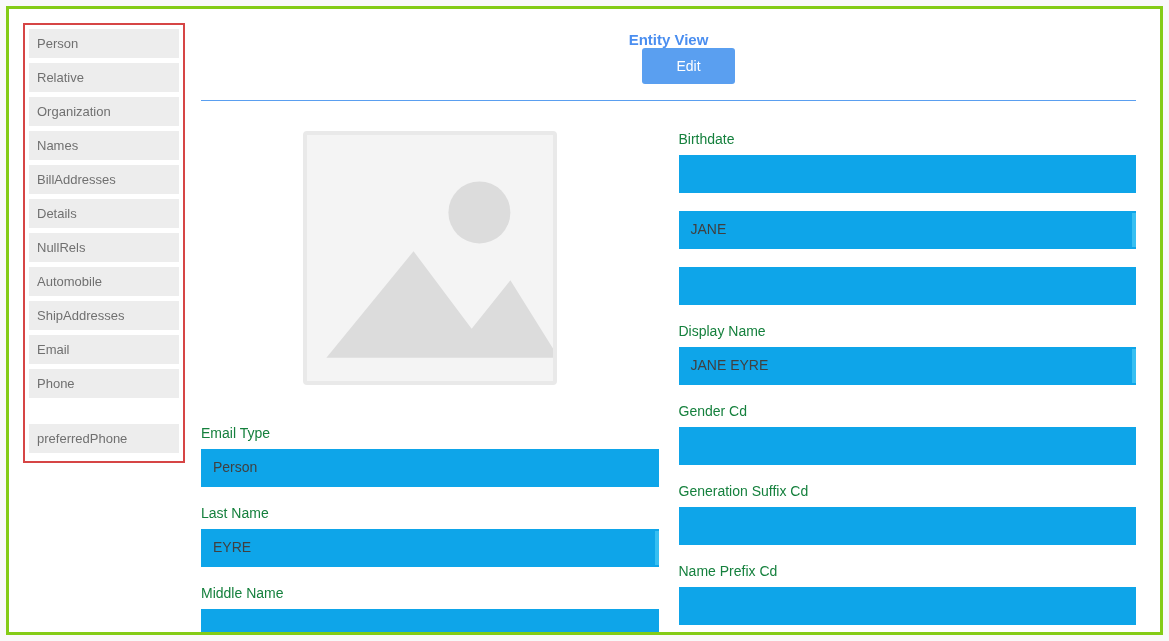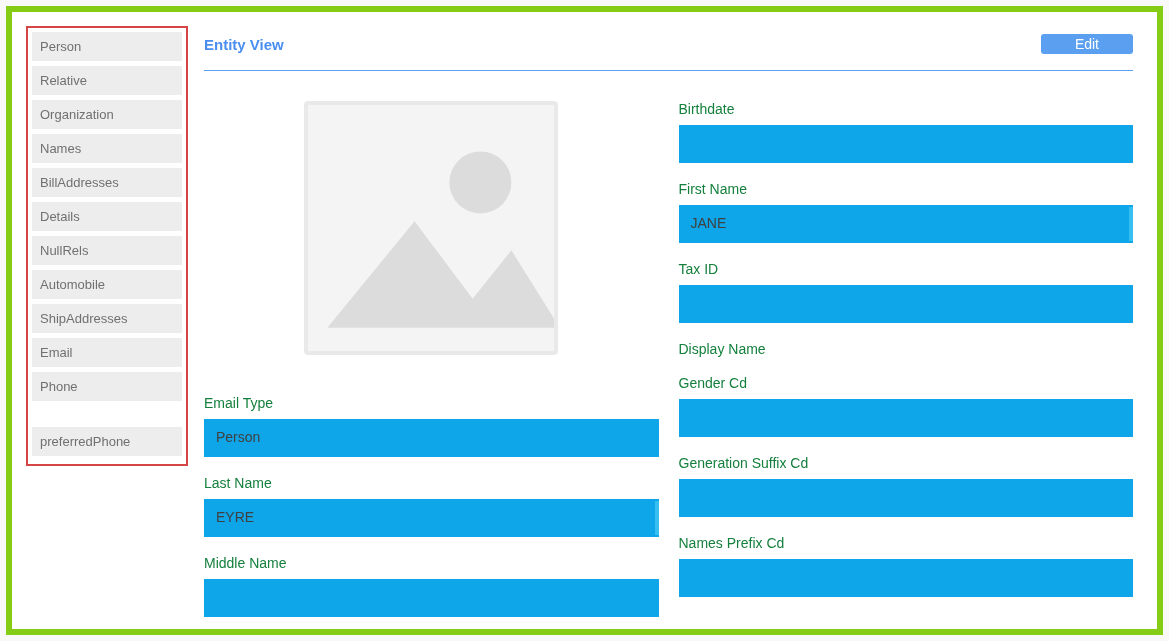--- a/index.html
+++ b/index.html
@@ -1,21 +1,21 @@
 <!DOCTYPE html>
 <html><head>
 <meta charset="utf-8">
 <style>
   * { box-sizing: border-box; margin: 0; padding: 0; }
   html, body { width: 1169px; height: 641px; font-family: Arial, Helvetica, sans-serif; }
   body { background: #f9f9f9; padding: 6px; }
   .frame {
     width: 100%; height: 100%;
     background: #ffffff;
-    border: 6px solid #84cc16;
+    border: 3px solid #84cc16;
     position: relative;
     overflow: hidden;
   }
   
   .sidebar {
     position: absolute;
     left: 14px; top: 14px;
     width: 162px;
     border: 2px solid #d64545;
     padding: 4px 4px 8px 4px;
@@ -34,32 +34,33 @@
   .main {
     position: absolute;
     left: 192px; top: 22px; right: 24px; bottom: 0;
   }
   .header {
     display: flex;
     justify-content: space-between;
     align-items: center;
     padding-bottom: 16px;
     border-bottom: 1px solid #5a9ff0;
+    flex-direction: column;
   }
   .title {
     color: #4a8ef0;
     font-weight: bold;
     font-size: 15px;
   }
   .edit-btn {
     background: #5a9ff0;
     color: #ffffff;
     border: none;
     border-radius: 3px;
-    padding: 2px 34px;
+    padding: 10px 34px;
     font-size: 14px;
     cursor: pointer;
     margin-left: 40px;
   }
 
   .columns {
     display: flex;
     gap: 20px;
     margin-top: 30px;
   }
@@ -154,39 +155,38 @@
           <div class="field-value"></div>
         </div>
       </div>
 
       <div class="col">
         <div class="field">
           <span class="field-label">Birthdate</span>
           <div class="field-value"></div>
         </div>
         <div class="field">
-          <span class="field-label">First Name</span>
           <div class="field-value hl">JANE</div>
         </div>
         <div class="field">
-          <span class="field-label">Tax ID</span>
           <div class="field-value"></div>
         </div>
         <div class="field">
           <span class="field-label">Display Name</span>
+          <div class="field-value hl">JANE EYRE</div>
         </div>
         <div class="field">
           <span class="field-label">Gender Cd</span>
           <div class="field-value"></div>
         </div>
         <div class="field">
           <span class="field-label">Generation Suffix Cd</span>
           <div class="field-value"></div>
         </div>
         <div class="field">
-          <span class="field-label">Names Prefix Cd</span>
+          <span class="field-label">Name Prefix Cd</span>
           <div class="field-value"></div>
         </div>
       </div>
     </div>
   </div>
 
 </div>
 
 </body></html>

